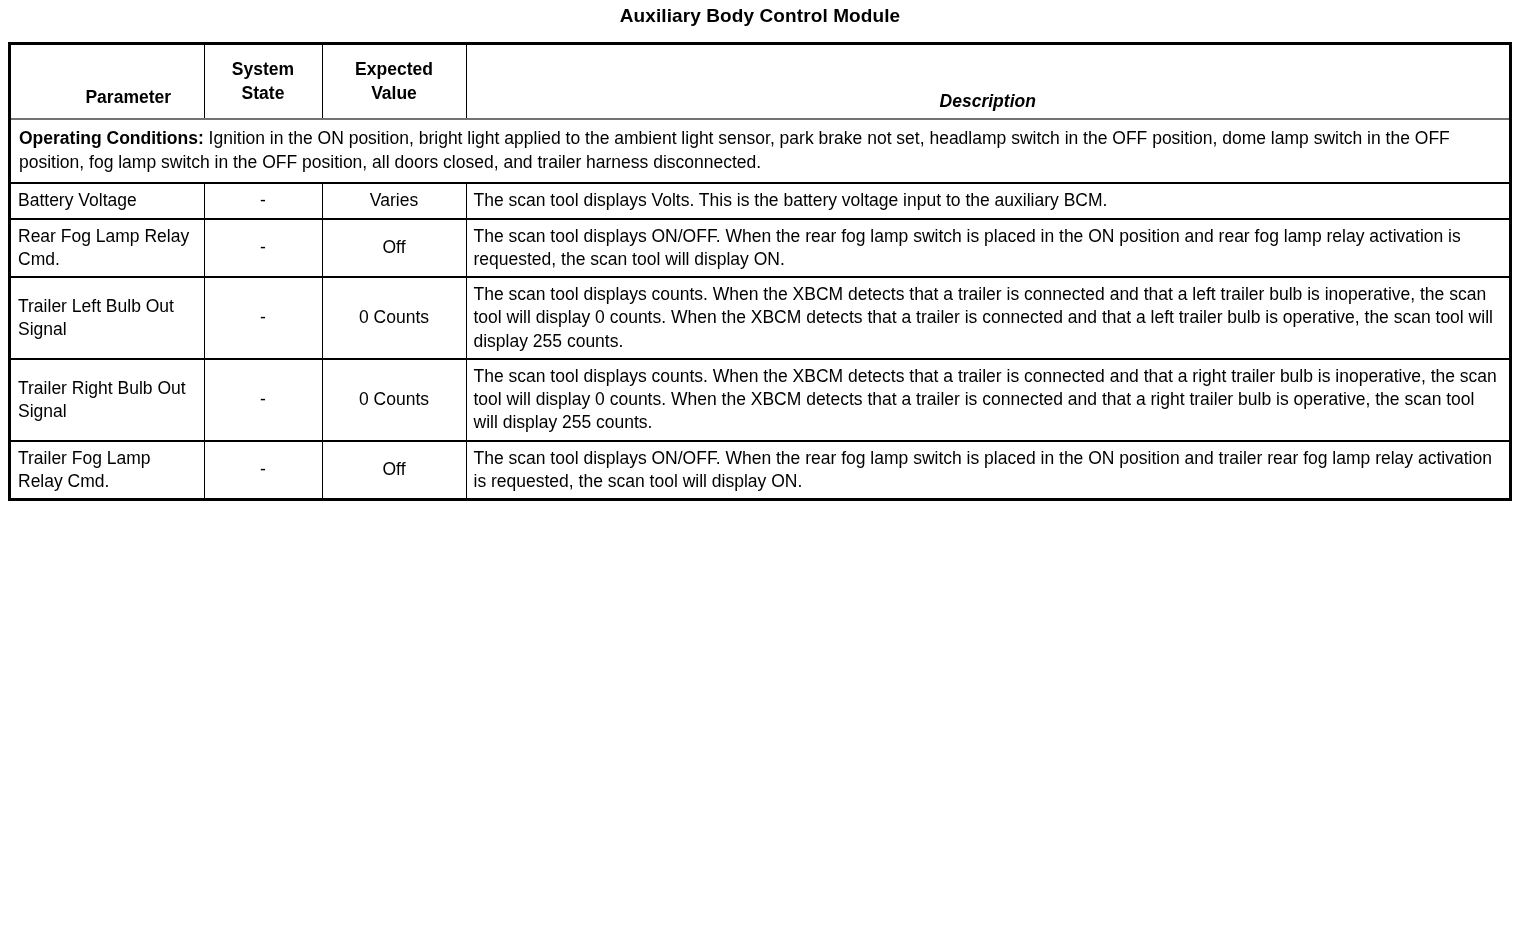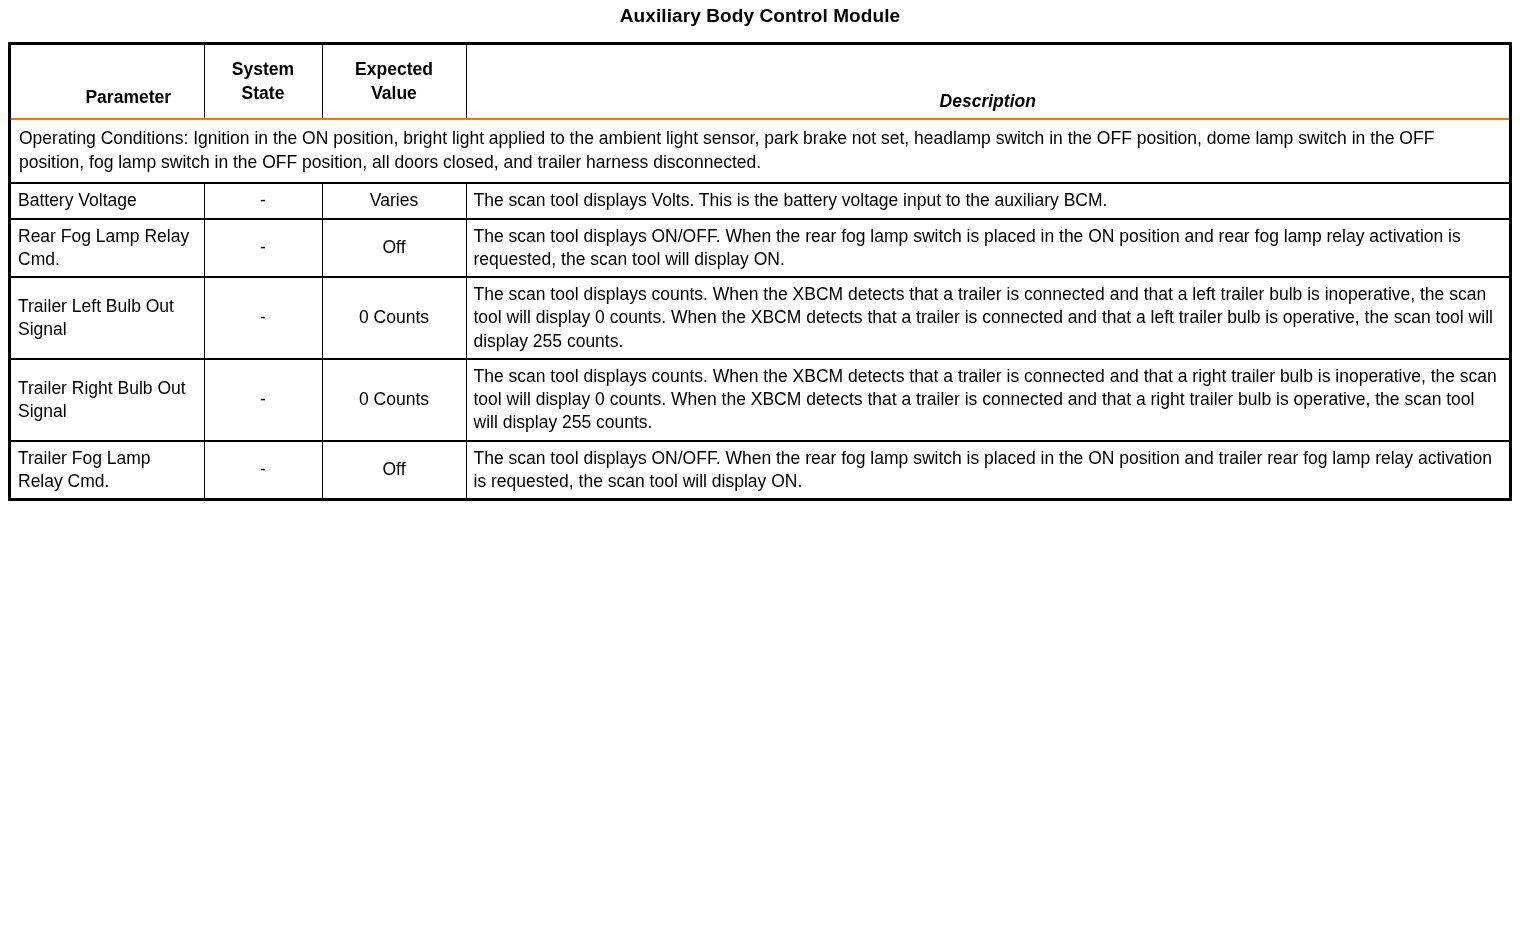--- a/index.html
+++ b/index.html
@@ -61,21 +61,21 @@
     border-width: 2px 1px;
     vertical-align: middle;
     padding: 5px 7px;
     font-size: 17.5px;
     line-height: 1.33;
     box-sizing: border-box;
   }
 
   table.spec thead th {
     border-top: none;
-    border-bottom: 2px solid #f97316;
+    border-bottom: 2px solid #737373;
     font-weight: bold;
     text-align: center;
     height: 74px;
     padding: 4px 6px;
   }
   table.spec thead th.h-param { vertical-align: bottom; padding-bottom: 9px; padding-left: 48px; }
   table.spec thead th.h-state { vertical-align: middle; }
   table.spec thead th.h-value { vertical-align: middle; }
   table.spec thead th.h-desc  { vertical-align: bottom; padding-bottom: 5px; font-style: italic; }
 
@@ -86,21 +86,21 @@
 
   tr.cond-row td {
     border-top: 2px solid #000;
     border-bottom: 2px solid #000;
     text-align: left;
     padding: 6px 8px 8px 8px;
     line-height: 1.38;
     font-size: 17.5px;
   }
   tr.cond-row td .cond-label {
-    font-weight: normal;
+    font-weight: bold;
   }
 
   td.param {
     text-align: left;
     padding-left: 8px;
     margin-top: 20px;
   }
   td.state {
     text-align: center;
   }

